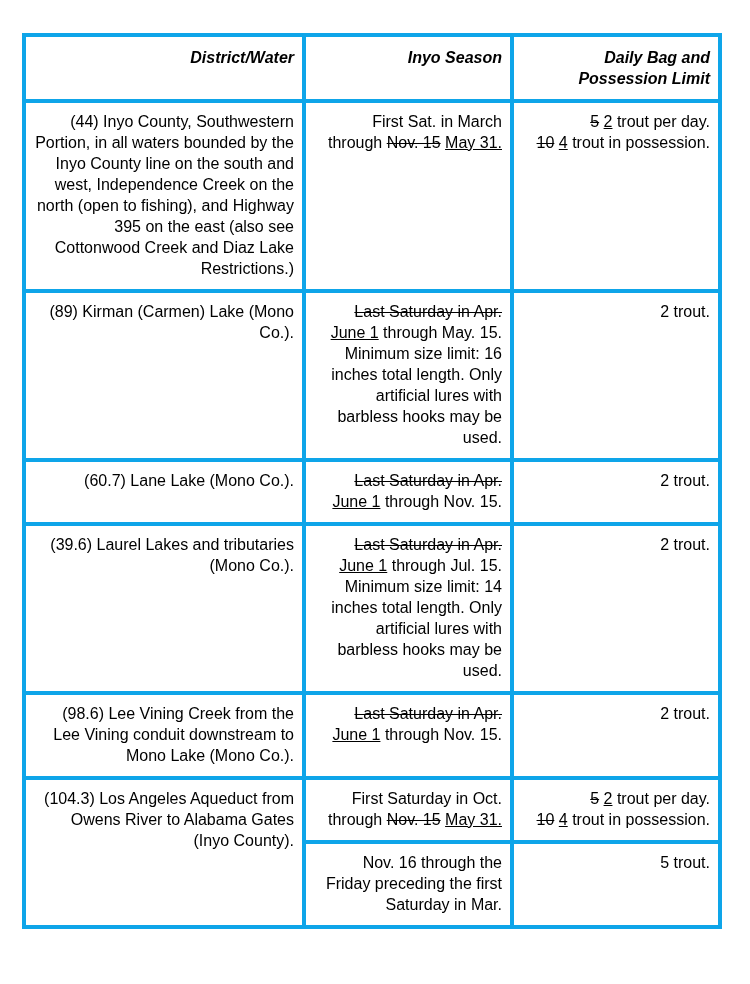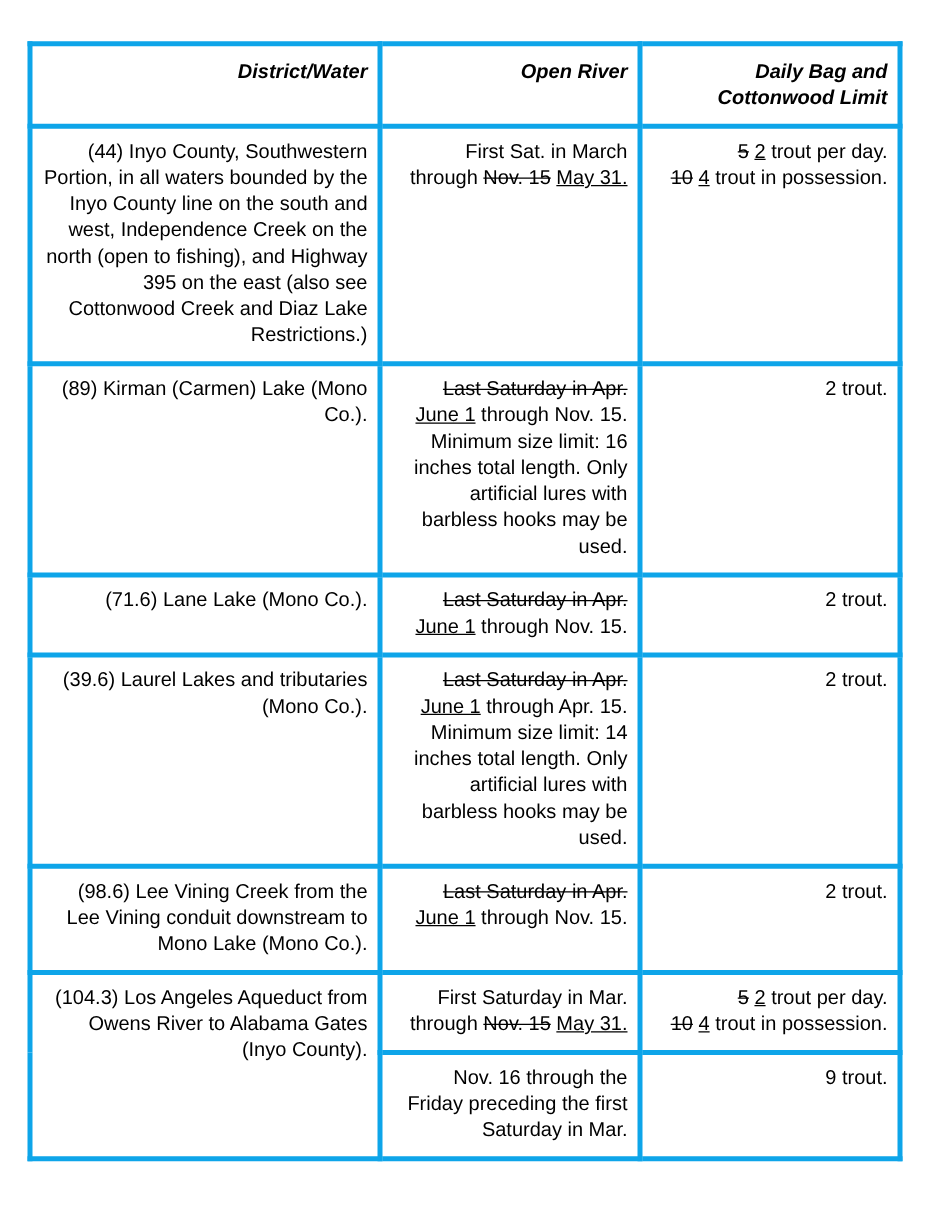--- a/index.html
+++ b/index.html
@@ -44,60 +44,60 @@
 <div class="page">
   <table class="reg-table">
     <colgroup>
       <col style="width: 280px">
       <col style="width: 208px">
       <col style="width: 208px">
     </colgroup>
     <thead>
       <tr>
         <th>District/Water</th>
-        <th>Open River</th>
-        <th>Daily Bag and Cottonwood Limit</th>
+        <th>Inyo Season</th>
+        <th>Daily Bag and Possession Limit</th>
       </tr>
     </thead>
     <tbody>
         <tr>
           <td><span>(44) Inyo County, Southwestern Portion, in all waters bounded by the Inyo County line on the south and west, Independence Creek on the north (open to fishing), and Highway 395 on the east (also see Cottonwood Creek and Diaz Lake Restrictions.)</span></td>
           <td><span>First Sat. in March through </span><span class="strikethrough">Nov. 15</span><span> </span><span class="underline">May 31.</span></td>
           <td><span class="strikethrough">5</span><span> </span><span class="underline">2</span><span> trout per day.
 </span><span class="strikethrough">10</span><span> </span><span class="underline">4</span><span> trout in possession.</span></td>
         </tr>
         <tr>
           <td><span>(89) Kirman (Carmen) Lake (Mono Co.).</span></td>
           <td><span class="strikethrough">Last Saturday in Apr.</span><span>
-</span><span class="underline">June 1</span><span> through Nov. 15. Minimum size limit: 16 inches total length. Only artificial lures with barbless hooks may be used.</span></td>
+</span><span class="underline">June 1</span><span> through May. 15. Minimum size limit: 16 inches total length. Only artificial lures with barbless hooks may be used.</span></td>
           <td><span>2 trout.</span></td>
         </tr>
         <tr>
-          <td><span>(71.6) Lane Lake (Mono Co.).</span></td>
+          <td><span>(60.7) Lane Lake (Mono Co.).</span></td>
           <td><span class="strikethrough">Last Saturday in Apr.</span><span>
 </span><span class="underline">June 1</span><span> through Nov. 15.</span></td>
           <td><span>2 trout.</span></td>
         </tr>
         <tr>
           <td><span>(39.6) Laurel Lakes and tributaries (Mono Co.).</span></td>
           <td><span class="strikethrough">Last Saturday in Apr.</span><span>
-</span><span class="underline">June 1</span><span> through Apr. 15. Minimum size limit: 14 inches total length. Only artificial lures with barbless hooks may be used.</span></td>
+</span><span class="underline">June 1</span><span> through Jul. 15. Minimum size limit: 14 inches total length. Only artificial lures with barbless hooks may be used.</span></td>
           <td><span>2 trout.</span></td>
         </tr>
         <tr>
           <td><span>(98.6) Lee Vining Creek from the Lee Vining conduit downstream to Mono Lake (Mono Co.).</span></td>
           <td><span class="strikethrough">Last Saturday in Apr.</span><span>
 </span><span class="underline">June 1</span><span> through Nov. 15.</span></td>
           <td><span>2 trout.</span></td>
         </tr>
         <tr>
           <td rowspan="2"><span>(104.3) Los Angeles Aqueduct from Owens River to Alabama Gates (Inyo County).</span></td>
-          <td><span>First Saturday in Mar. through </span><span class="strikethrough">Nov. 15</span><span> </span><span class="underline">May 31.</span></td>
+          <td><span>First Saturday in Oct. through </span><span class="strikethrough">Nov. 15</span><span> </span><span class="underline">May 31.</span></td>
           <td><span class="strikethrough">5</span><span> </span><span class="underline">2</span><span> trout per day.
 </span><span class="strikethrough">10</span><span> </span><span class="underline">4</span><span> trout in possession.</span></td>
         </tr>
         <tr>
           <td><span>Nov. 16 through the Friday preceding the first Saturday in Mar.</span></td>
-          <td><span>9 trout.</span></td>
+          <td><span>5 trout.</span></td>
         </tr>
       </tbody>
   </table>
 </div>
 
 </body></html>

